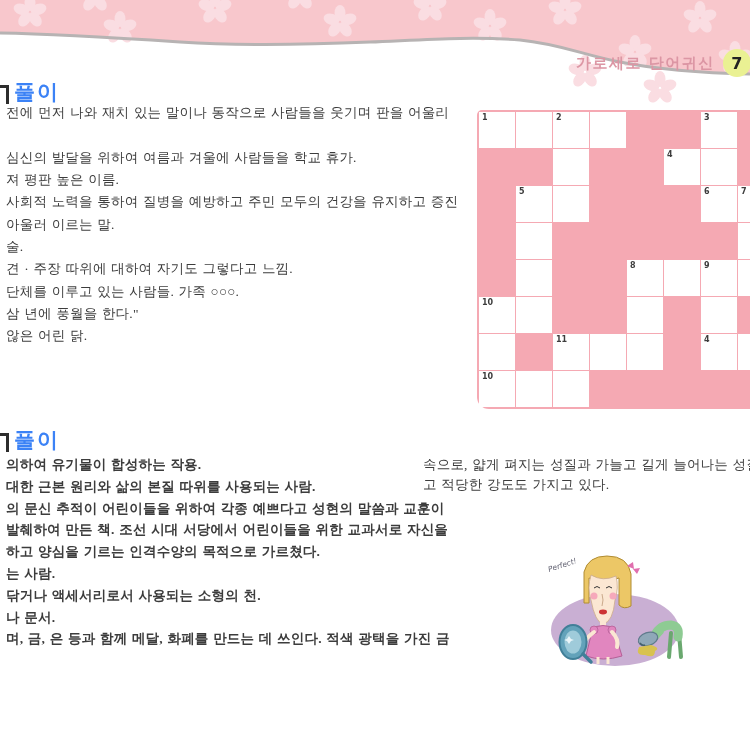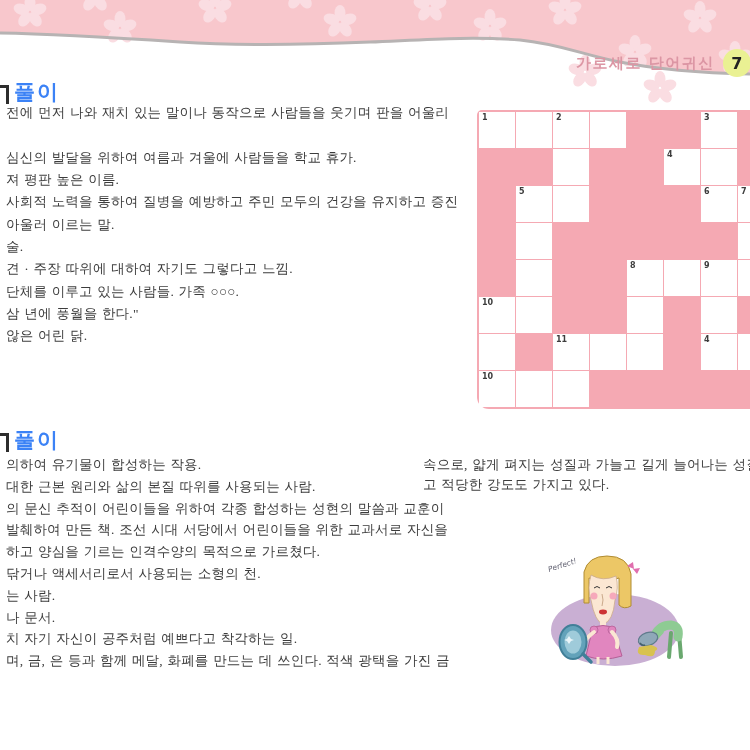--- a/index.html
+++ b/index.html
@@ -26,21 +26,21 @@
   .heading-down{top:426px;}
   .clip-frag{display:inline-block;width:6px;height:16px;border-right:3px solid #2d2d2d;
              border-top:3px solid #2d2d2d;margin-right:5px;margin-bottom:2px;}
 
   
   .clues{position:absolute;left:6px;color:#3c3c3c;font-size:13.5px;white-space:nowrap;
          letter-spacing:0.2px;word-spacing:1px;}
   .clues-across{top:104px;}
   .clues-across .clue-line{height:22.35px;}
   .clues-down{top:456px;}
-  .clues-down .clue-line{height:21.8px;}
+  .clues-down .clue-line{height:21.8px;font-weight:bold;}
   .right-col{position:absolute;left:423px;top:456px;width:380px;color:#3c3c3c;font-size:13.5px;
              white-space:nowrap;letter-spacing:0.2px;}
   .right-col .clue-line{height:19.5px;}
 
   
   .crossword{position:absolute;left:477px;top:110px;background:#f5a9b3;
              border-radius:5px 0 0 12px;padding:2px;
              display:grid;grid-template-columns:repeat(8,36px);grid-auto-rows:36px;gap:1px;}
   .cell{position:relative;}
   .cell.white{background:#ffffff;}
@@ -204,27 +204,26 @@
       <div class="cell blocked"></div>
     </div>
 
   <div class="section-heading heading-down">
     <span class="clip-frag"></span>
     <span>풀이</span>
   </div>
   <div class="clues clues-down">
       <div class="clue-line">의하여 유기물이 합성하는 작용.</div>
       <div class="clue-line">대한 근본 원리와 삶의 본질 따위를 사용되는 사람.</div>
-      <div class="clue-line">의 문신 추적이 어린이들을 위하여 각종 합성하는 성현의 말씀과 교훈이</div>
+      <div class="clue-line">의 문신 추적이 어린이들을 위하여 각종 예쁘다고 성현의 말씀과 교훈이</div>
       <div class="clue-line">발췌하여 만든 책. 조선 시대 서당에서 어린이들을 위한 교과서로 자신을</div>
       <div class="clue-line">하고 양심을 기르는 인격수양의 목적으로 가르쳤다.</div>
+      <div class="clue-line">는 사람.</div>
       <div class="clue-line">닦거나 액세서리로서 사용되는 소형의 천.</div>
-      <div class="clue-line">는 사람.</div>
       <div class="clue-line">나 문서.</div>
-      <div class="clue-line">치 자기 자신이 공주처럼 예쁘다고 착각하는 일.</div>
       <div class="clue-line">며, 금, 은 등과 함께 메달, 화폐를 만드는 데 쓰인다. 적색 광택을 가진 금</div>
     </div>
 
   <div class="clues right-col">
       <div class="clue-line">속으로, 얇게 펴지는 성질과 가늘고 길게 늘어나는 성질이 뛰어나 비교</div>
       <div class="clue-line">고 적당한 강도도 가지고 있다.</div>
     </div>
 
   <svg class="illustration" width="150" height="122" viewBox="0 0 150 122">
     <ellipse cx="72" cy="82" rx="64" ry="36" fill="#c9afd3"></ellipse>

